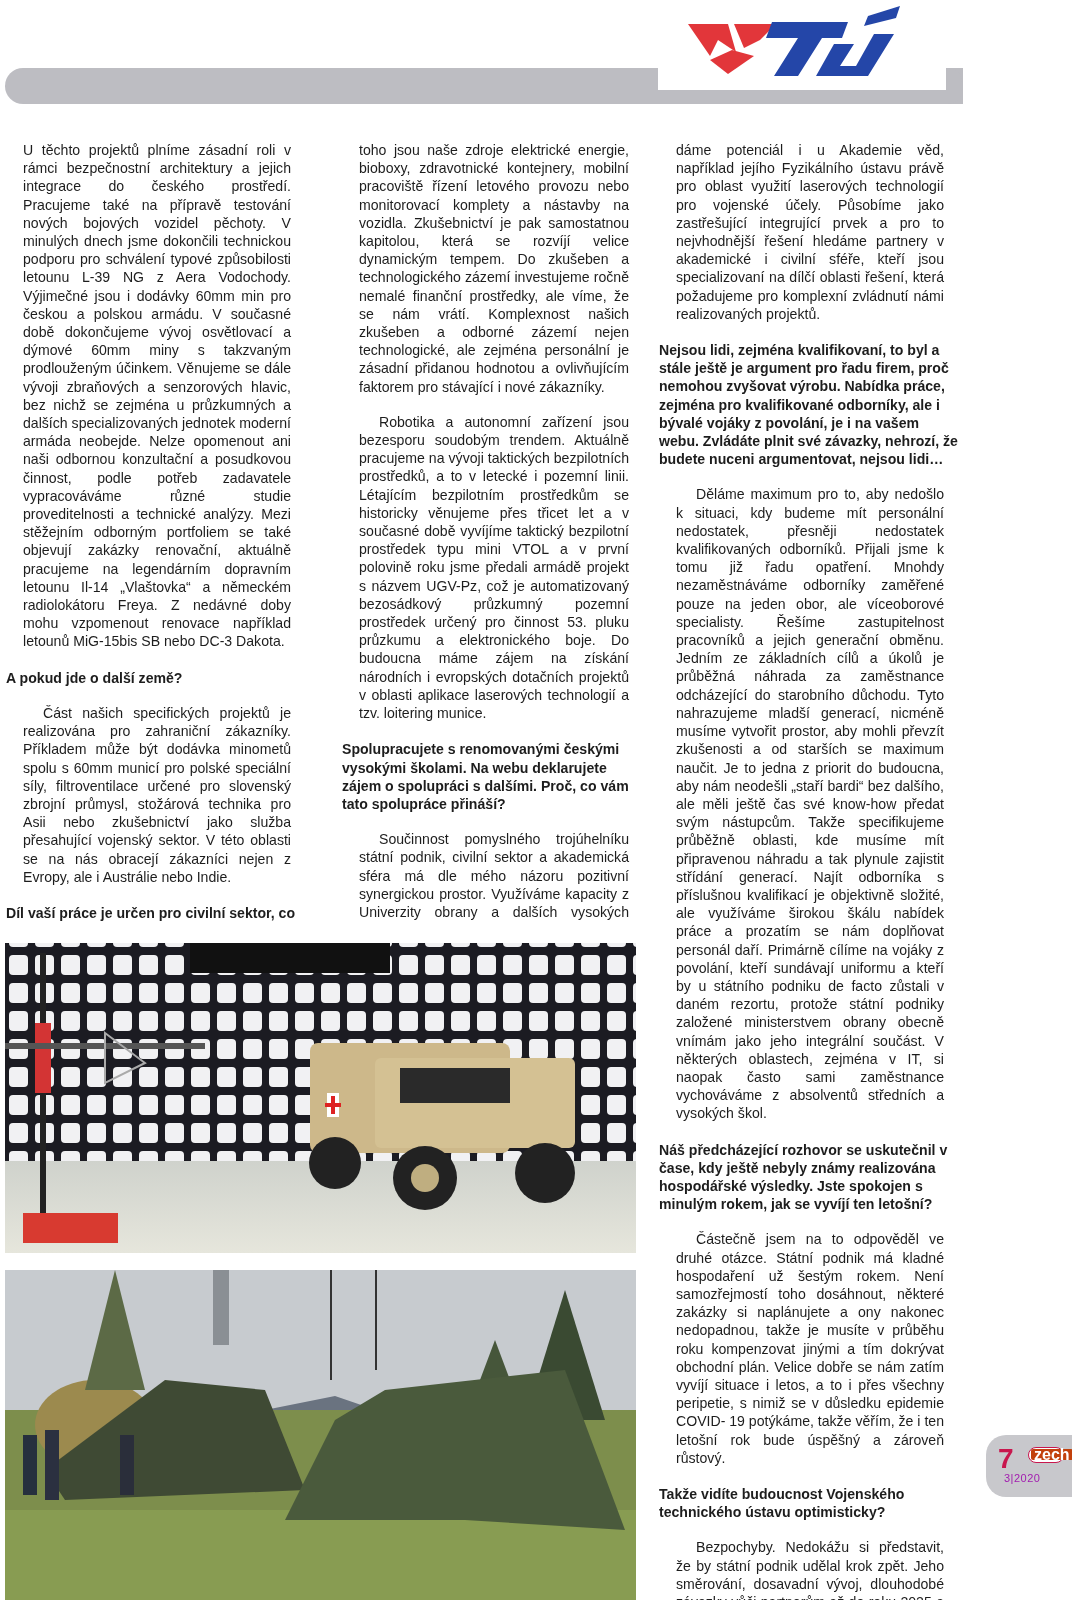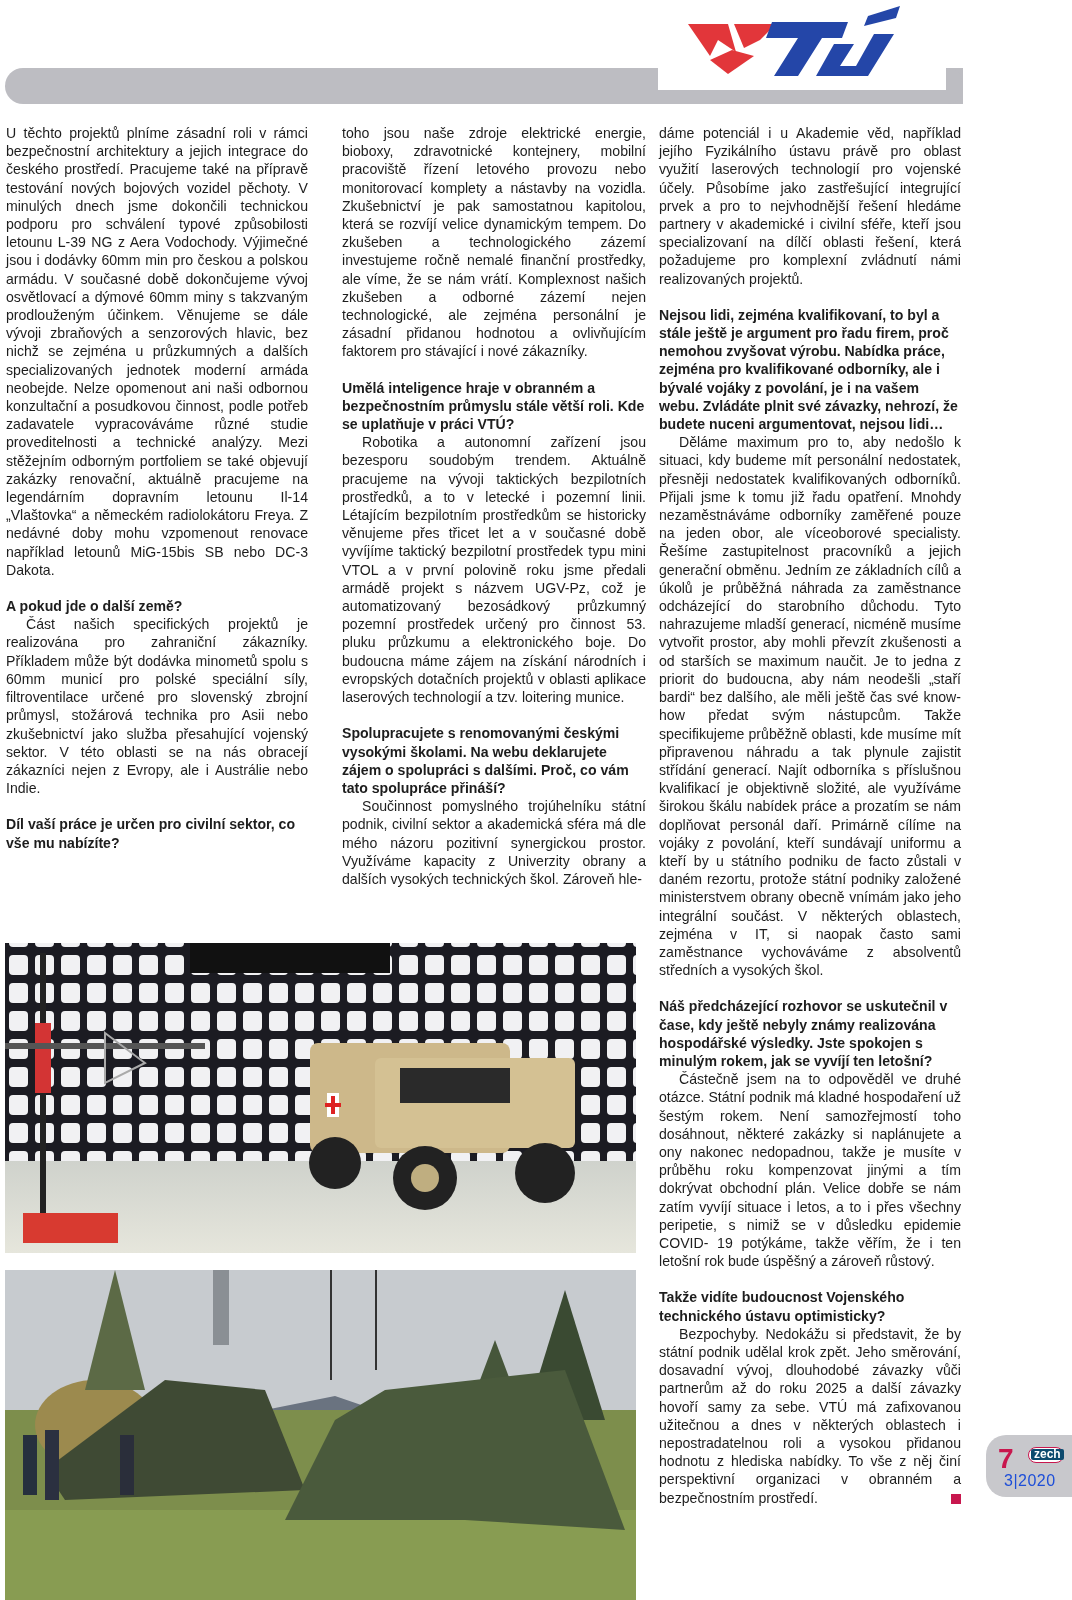--- a/index.html
+++ b/index.html
@@ -18,44 +18,44 @@
     .logo-mask {
       position: absolute; left: 658px; top: 60px; width: 288px; height: 30px; background: #ffffff;
     }
     .logo { position: absolute; left: 688px; top: 4px; width: 220px; height: 80px; }
 
     
     .col { position: absolute; top: 124px; font-size: 14.1px; line-height: 18.2px; text-align: justify; hyphens: manual; }
     .col-1 { left: 6px; width: 302px; }
     .col-2 { left: 342px; width: 304px; }
     .col-3 { left: 659px; width: 302px; }
-    .col p { margin: 0; }
+    .col p { margin: 17px; }
     .col p.indent { text-indent: 20px; }
     .col h3 { font-size: 14.1px; line-height: 18.2px; font-weight: bold; margin-top: 18px; text-align: left; }
     .end-mark { display: inline-block; width: 10px; height: 10px; background: #c8174e; float: right; margin-top: 5px; }
 
     
     .photo { position: absolute; left: 5px; width: 631px; overflow: hidden; }
     .photo-1 { top: 923px; height: 330px; background: #e9e9e7; }
     .photo-2 { top: 1270px; height: 330px; background: #b8bcc0; }
 
     
     .page-tab {
       position: absolute; left: 986px; top: 1435px; width: 86px; height: 62px;
       background: #c8c8cc; border-radius: 20px 0 0 20px;
     }
     .page-num { position: absolute; left: 12px; top: 8px; font-size: 28px; font-weight: bold; color: #c8174e; }
-    .issue { position: absolute; left: 18px; top: 37px; font-size: 16px; color: #1d4ed8; letter-spacing: 0.5px; }
+    .issue { position: absolute; left: 18px; top: 37px; font-size: 11px; color: #a21caf; letter-spacing: 0.5px; }
     .brand-badge {
       position: absolute; left: 42px; top: 12px; width: 36px; height: 16px;
       border: 1.5px solid #c8174e; border-radius: 8px; background: #fff;
     }
     .brand-badge span {
-      position: absolute; left: 2px; top: 1px; font-size: 12px; font-weight: bold; color: #fff;
-      background: #0c4a6e; padding: 0 3px; line-height: 11px; border-radius: 2px;
+      position: absolute; left: 2px; top: 1px; font-size: 16px; font-weight: bold; color: #fff;
+      background: #c2410c; padding: 0 3px; line-height: 11px; border-radius: 2px;
     }
   </style>
 </head>
 <body>
 
 <div class="header-bar"></div>
 <div class="header-bar-cap"></div>
 <div class="logo-mask"></div>
 <svg class="logo" viewBox="0 0 220 80">
 
@@ -72,21 +72,20 @@
 
 <div class="col col-1">
   <p>U těchto projektů plníme zásadní roli v rámci bezpečnostní architektury a jejich integrace do českého prostředí. Pracujeme také na přípravě testování nových bojových vozidel pěchoty. V minulých dnech jsme dokončili technickou podporu pro schválení typové způsobilosti letounu L-39 NG z Aera Vodochody. Výjimečné jsou i dodávky 60mm min pro českou a polskou armádu. V současné době dokončujeme vývoj osvětlovací a dýmové 60mm miny s takzvaným prodlouženým účinkem. Věnujeme se dále vývoji zbraňových a senzorových hlavic, bez nichž se zejména u průzkumných a dalších specializovaných jednotek moderní armáda neobejde. Nelze opomenout ani naši odbornou konzultační a posudkovou činnost, podle potřeb zadavatele vypracováváme různé studie proveditelnosti a technické analýzy. Mezi stěžejním odborným portfoliem se také objevují zakázky renovační, aktuálně pracujeme na legendárním dopravním letounu Il-14 „Vlaštovka“ a německém radiolokátoru Freya. Z nedávné doby mohu vzpomenout renovace například letounů MiG-15bis SB nebo DC-3 Dakota.</p>
   <h3>A pokud jde o další země?</h3>
   <p class="indent">Část našich specifických projektů je realizována pro zahraniční zákazníky. Příkladem může být dodávka minometů spolu s 60mm municí pro polské speciální síly, filtroventilace určené pro slovenský zbrojní průmysl, stožárová technika pro Asii nebo zkušebnictví jako služba přesahující vojenský sektor. V této oblasti se na nás obracejí zákazníci nejen z Evropy, ale i Austrálie nebo Indie.</p>
   <h3>Díl vaší práce je určen pro civilní sektor, co vše mu nabízíte?</h3>
 </div>
 
 <div class="col col-2">
   <p>toho jsou naše zdroje elektrické energie, bioboxy, zdravotnické kontejnery, mobilní pracoviště řízení letového provozu nebo monitorovací komplety a nástavby na vozidla. Zkušebnictví je pak samostatnou kapitolou, která se rozvíjí velice dynamickým tempem. Do zkušeben a technologického zázemí investujeme ročně nemalé finanční prostředky, ale víme, že se nám vrátí. Komplexnost našich zkušeben a odborné zázemí nejen technologické, ale zejména personální je zásadní přidanou hodnotou a ovlivňujícím faktorem pro stávající i nové zákazníky.</p>
-  <h3>Umělá inteligence hraje v obranném a bezpečnostním průmyslu stále větší roli. Kde se uplatňuje v práci VTÚ?</h3>
   <p class="indent">Robotika a autonomní zařízení jsou bezesporu soudobým trendem. Aktuálně pracujeme na vývoji taktických bezpilotních prostředků, a to v letecké i pozemní linii. Létajícím bezpilotním prostředkům se historicky věnujeme přes třicet let a v současné době vyvíjíme taktický bezpilotní prostředek typu mini VTOL a v první polovině roku jsme předali armádě projekt s názvem UGV-Pz, což je automatizovaný bezosádkový průzkumný pozemní prostředek určený pro činnost 53. pluku průzkumu a elektronického boje. Do budoucna máme zájem na získání národních i evropských dotačních projektů v oblasti aplikace laserových technologií a tzv. loitering munice.</p>
   <h3>Spolupracujete s renomovanými českými vysokými školami. Na webu deklarujete zájem o spolupráci s dalšími. Proč, co vám tato spolupráce přináší?</h3>
   <p class="indent">Součinnost pomyslného trojúhelníku státní podnik, civilní sektor a akademická sféra má dle mého názoru pozitivní synergickou prostor. Využíváme kapacity z Univerzity obrany a dalších vysokých technických škol. Zároveň hle-</p>
 </div>
 
 <div class="col col-3">
   <p>dáme potenciál i u Akademie věd, například jejího Fyzikálního ústavu právě pro oblast využití laserových technologií pro vojenské účely. Působíme jako zastřešující integrující prvek a pro to nejvhodnější řešení hledáme partnery v akademické i civilní sféře, kteří jsou specializovaní na dílčí oblasti řešení, která požadujeme pro komplexní zvládnutí námi realizovaných projektů.</p>
   <h3>Nejsou lidi, zejména kvalifikovaní, to byl a stále ještě je argument pro řadu firem, proč nemohou zvyšovat výrobu. Nabídka práce, zejména pro kvalifikované odborníky, ale i bývalé vojáky z povolání, je i na vašem webu. Zvládáte plnit své závazky, nehrozí, že budete nuceni argumentovat, nejsou lidi…</h3>
   <p class="indent">Děláme maximum pro to, aby nedošlo k situaci, kdy budeme mít personální nedostatek, přesněji nedostatek kvalifikovaných odborníků. Přijali jsme k tomu již řadu opatření. Mnohdy nezaměstnáváme odborníky zaměřené pouze na jeden obor, ale víceoborové specialisty. Řešíme zastupitelnost pracovníků a jejich generační obměnu. Jedním ze základních cílů a úkolů je průběžná náhrada za zaměstnance odcházející do starobního důchodu. Tyto nahrazujeme mladší generací, nicméně musíme vytvořit prostor, aby mohli převzít zkušenosti a od starších se maximum naučit. Je to jedna z priorit do budoucna, aby nám neodešli „staří bardi“ bez dalšího, ale měli ještě čas své know-how předat svým nástupcům. Takže specifikujeme průběžně oblasti, kde musíme mít připravenou náhradu a tak plynule zajistit střídání generací. Najít odborníka s příslušnou kvalifikací je objektivně složité, ale využíváme širokou škálu nabídek práce a prozatím se nám doplňovat personál daří. Primárně cílíme na vojáky z povolání, kteří sundávají uniformu a kteří by u státního podniku de facto zůstali v daném rezortu, protože státní podniky založené ministerstvem obrany obecně vnímám jako jeho integrální součást. V některých oblastech, zejména v IT, si naopak často sami zaměstnance vychováváme z absolventů středních a vysokých škol.</p>
   <h3>Náš předcházející rozhovor se uskutečnil v čase, kdy ještě nebyly známy realizována hospodářské výsledky. Jste spokojen s minulým rokem, jak se vyvíjí ten letošní?</h3>

